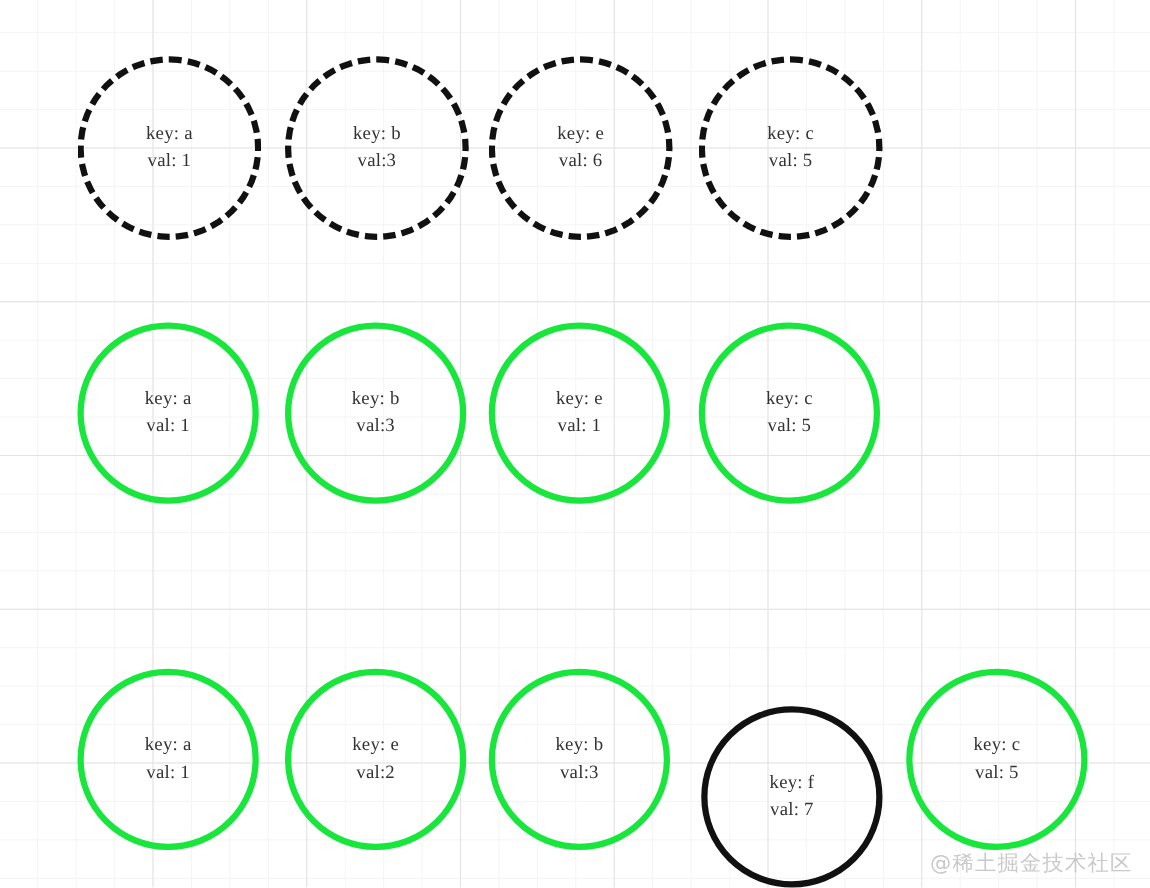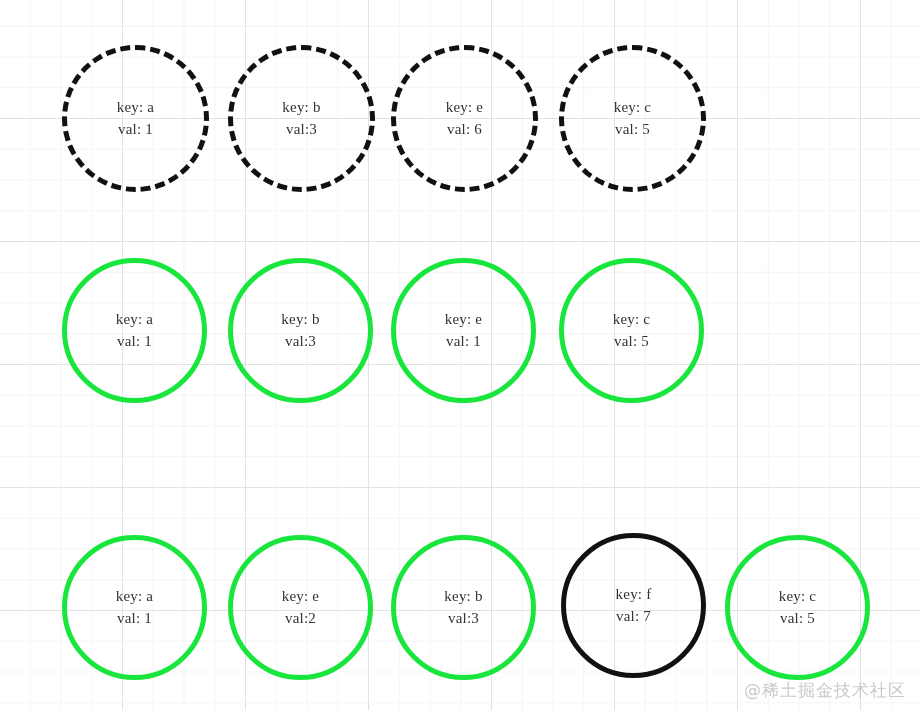--- a/index.html
+++ b/index.html
@@ -116,21 +116,21 @@
         <div class="line">val: 1</div>
       </div>
       <div class="node solid-green" style="left: 228px; top: 535px; width: 145px; height: 145px;">
         <div class="line">key: e</div>
         <div class="line">val:2</div>
       </div>
       <div class="node solid-green" style="left: 391px; top: 535px; width: 145px; height: 145px;">
         <div class="line">key: b</div>
         <div class="line">val:3</div>
       </div>
-      <div class="node solid-black" style="left: 561px; top: 533px; width: 145px; height: 145px;">
+      <div class="node solid-black" style="left: 561px; top: 565px; width: 145px; height: 145px;">
         <div class="line">key: f</div>
         <div class="line">val: 7</div>
       </div>
       <div class="node solid-green" style="left: 725px; top: 535px; width: 145px; height: 145px;">
         <div class="line">key: c</div>
         <div class="line">val: 5</div>
       </div>
     </div>
   <div id="watermark">@稀土掘金技术社区</div>
 </div>

